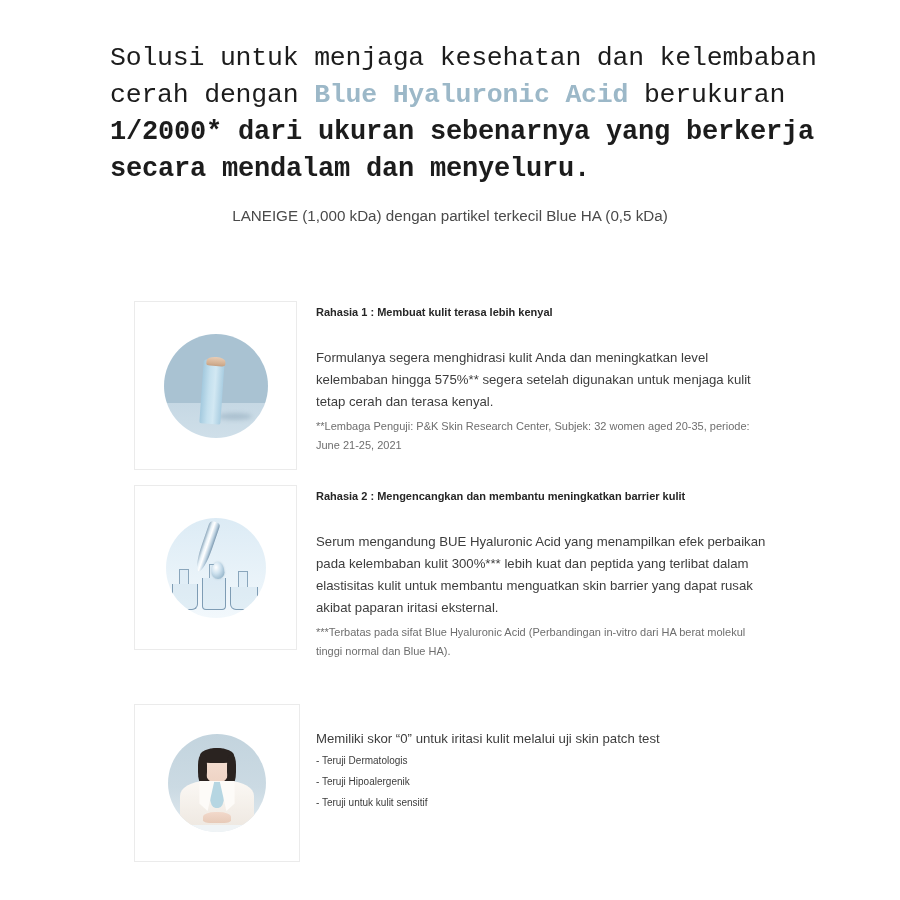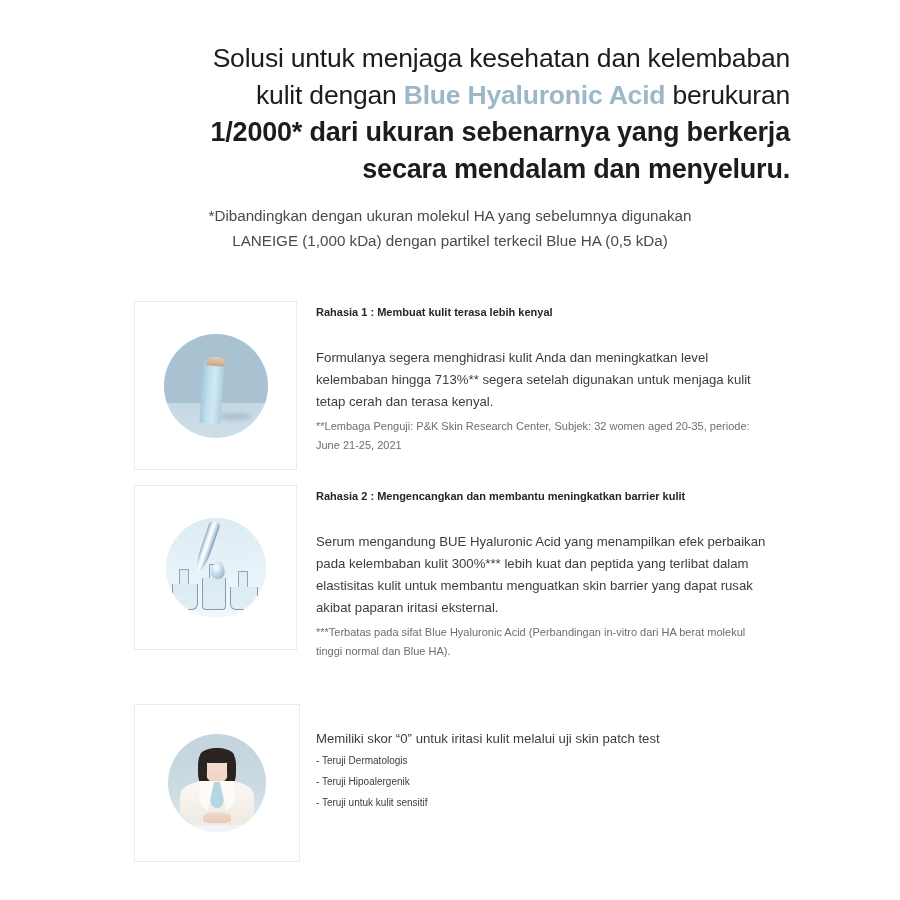--- a/index.html
+++ b/index.html
@@ -18,21 +18,22 @@
     height: 900px;
     background: #ffffff;
   }
 
   
   .headline-block {
     position: absolute;
     left: 110px;
     top: 40px;
     width: 680px;
-    text-align: right;
+    text-align: left;
+    font-family: Liberation Mono, monospace;
   }
 
   .headline-line {
     font-size: 26.5px;
     line-height: 37px;
     color: #1c1c1c;
     letter-spacing: -0.2px;
     white-space: nowrap;
   }
 
@@ -324,43 +325,42 @@
     line-height: 21px;
   }
 </style>
 </head>
 <body>
 
 <div class="page">
 
   <div class="headline-block">
     <div class="headline-line light">Solusi untuk menjaga kesehatan dan kelembaban</div>
-    <div class="headline-line light"><span>kulit dengan </span><span class="accent">Blue Hyaluronic Acid</span><span> berukuran</span></div>
+    <div class="headline-line light"><span>cerah dengan </span><span class="accent">Blue Hyaluronic Acid</span><span> berukuran</span></div>
     <div class="headline-line bold">1/2000* dari ukuran sebenarnya yang berkerja</div>
     <div class="headline-line bold">secara mendalam dan menyeluru.</div>
   </div>
 
   <div class="subtitle-block">
-    <div class="subtitle-line">*Dibandingkan dengan ukuran molekul HA yang sebelumnya digunakan</div>
     <div class="subtitle-line">LANEIGE (1,000 kDa) dengan partikel terkecil Blue HA (0,5 kDa)</div>
   </div>
 
   <div class="section" id="section-1">
     <div class="thumb-frame">
       <div class="thumb-circle">
         <div class="thumb-bottle-bg"></div>
         <div class="thumb-bottle-shadow"></div>
         <div class="thumb-bottle-body"></div>
         <div class="thumb-bottle-cap"></div>
       </div>
     </div>
     <div class="text-col">
       <div class="sec-heading">Rahasia 1 : Membuat kulit terasa lebih kenyal</div>
       <div class="gap-lg"></div>
-      <div class="sec-body">Formulanya segera menghidrasi kulit Anda dan meningkatkan level kelembaban hingga 713%** segera setelah digunakan untuk menjaga kulit tetap cerah dan terasa kenyal.</div>
+      <div class="sec-body">Formulanya segera menghidrasi kulit Anda dan meningkatkan level kelembaban hingga 575%** segera setelah digunakan untuk menjaga kulit tetap cerah dan terasa kenyal.</div>
       <div class="gap-sm"></div>
       <div class="sec-note">**Lembaga Penguji: P&amp;K Skin Research Center, Subjek: 32 women aged 20-35, periode: June 21-25, 2021</div>
     </div>
   </div>
 
   <div class="section" id="section-2">
     <div class="thumb-frame">
       <div class="thumb-circle">
         <div class="thumb-lab-bg"></div>
         <div class="lab-glass g1"></div>

